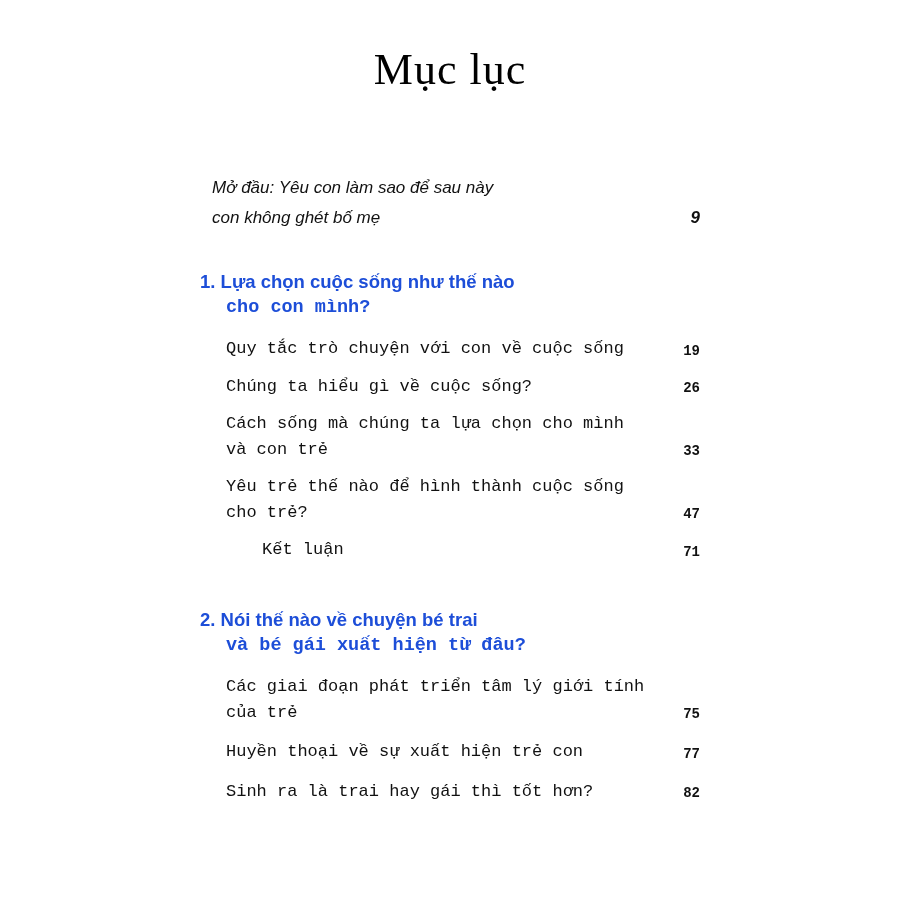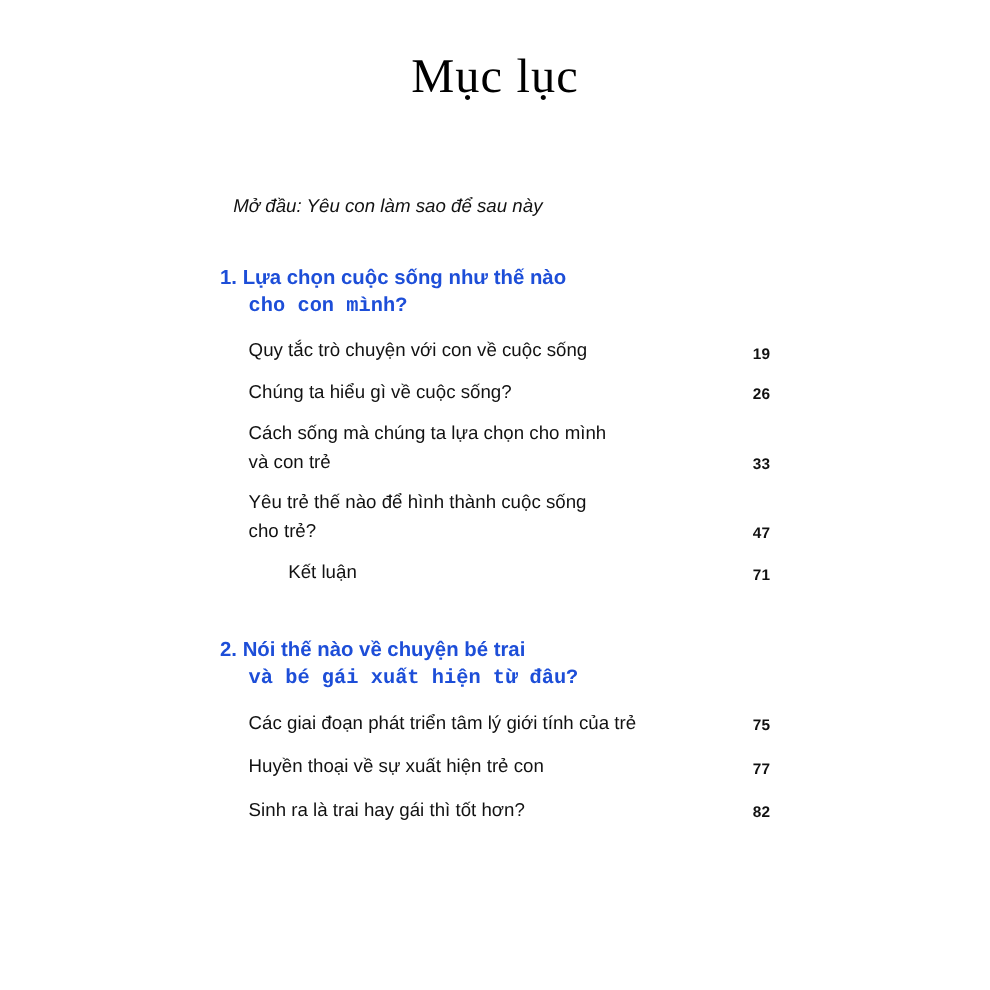--- a/index.html
+++ b/index.html
@@ -110,20 +110,21 @@
   .entry.two-line {
     position: relative;
   }
   .entry.indent .label {
     padding-left: 36px;
   }
   .entry-wrap {
     display: flex;
     align-items: flex-end;
     width: 100%;
+    font-family: Liberation Mono, monospace;
   }
   .entry-wrap .label {
     flex: 1 1 auto;
     padding-right: 10px;
   }
   .entry-wrap .page-num {
     flex: 0 0 auto;
     width: 34px;
     text-align: right;
     font-size: 14px;
@@ -142,20 +143,24 @@
 <body>
 
 <div class="page">
 
   <h1 class="toc-title">Mục lục</h1>
 
   <div class="toc-body">
 
     <div class="preface">
       <div class="line1">Mở đầu: Yêu con làm sao để sau này</div>
+      <div class="row">
+        <span class="label">con không ghét bố mẹ</span>
+        <span class="page-num">9</span>
+      </div>
     </div>
 
     <div class="chapter">
       <div class="chapter-title">
         <span class="num">1.</span>
         <span>Lựa chọn cuộc sống như thế nào</span>
         <span class="ct-line2">cho con mình?</span>
       </div>
 
       <div class="entries">

